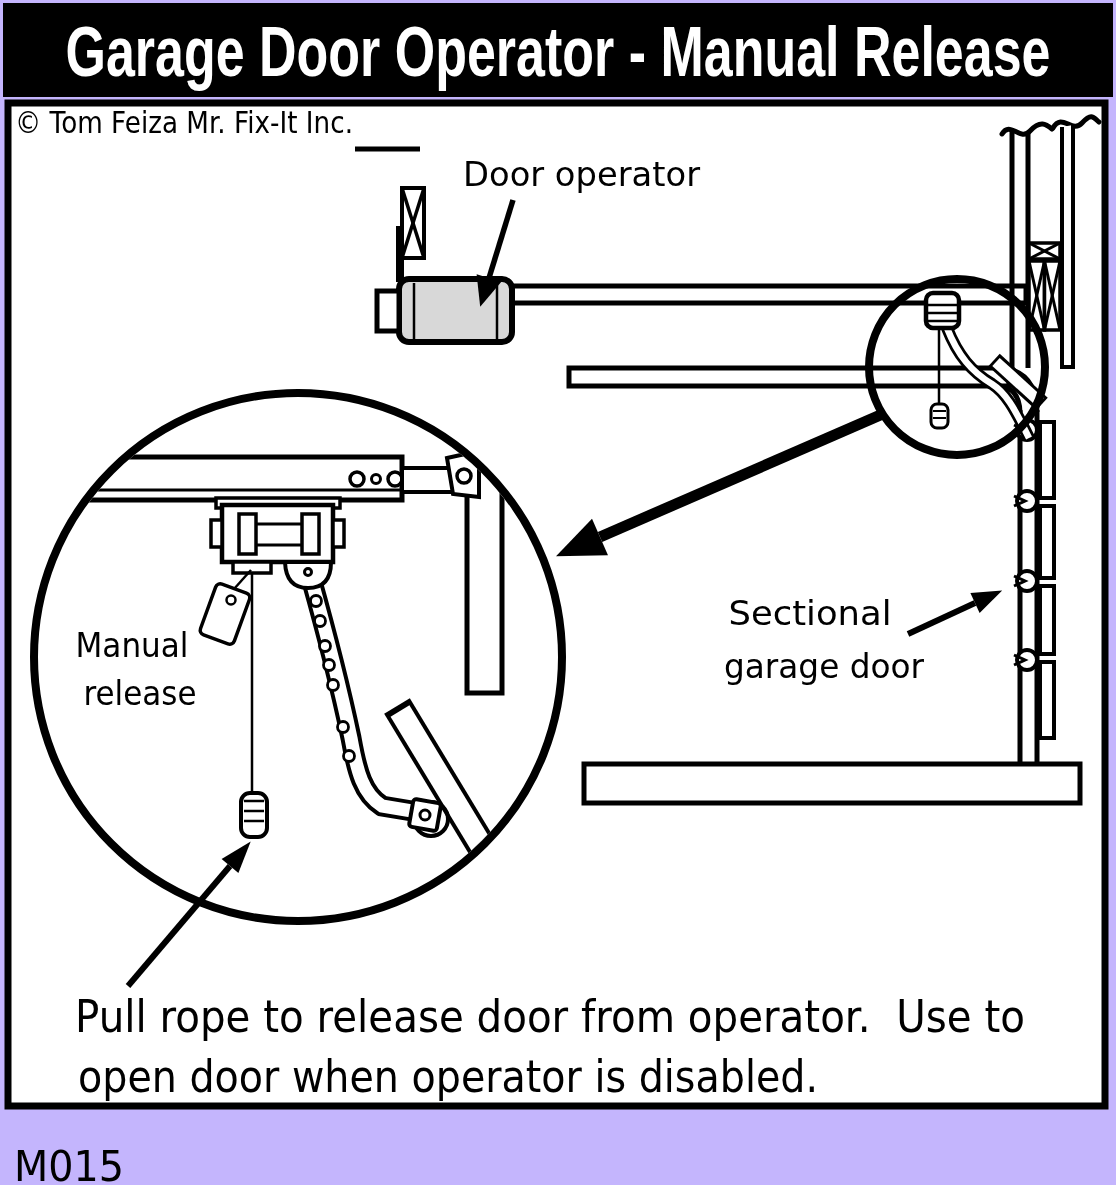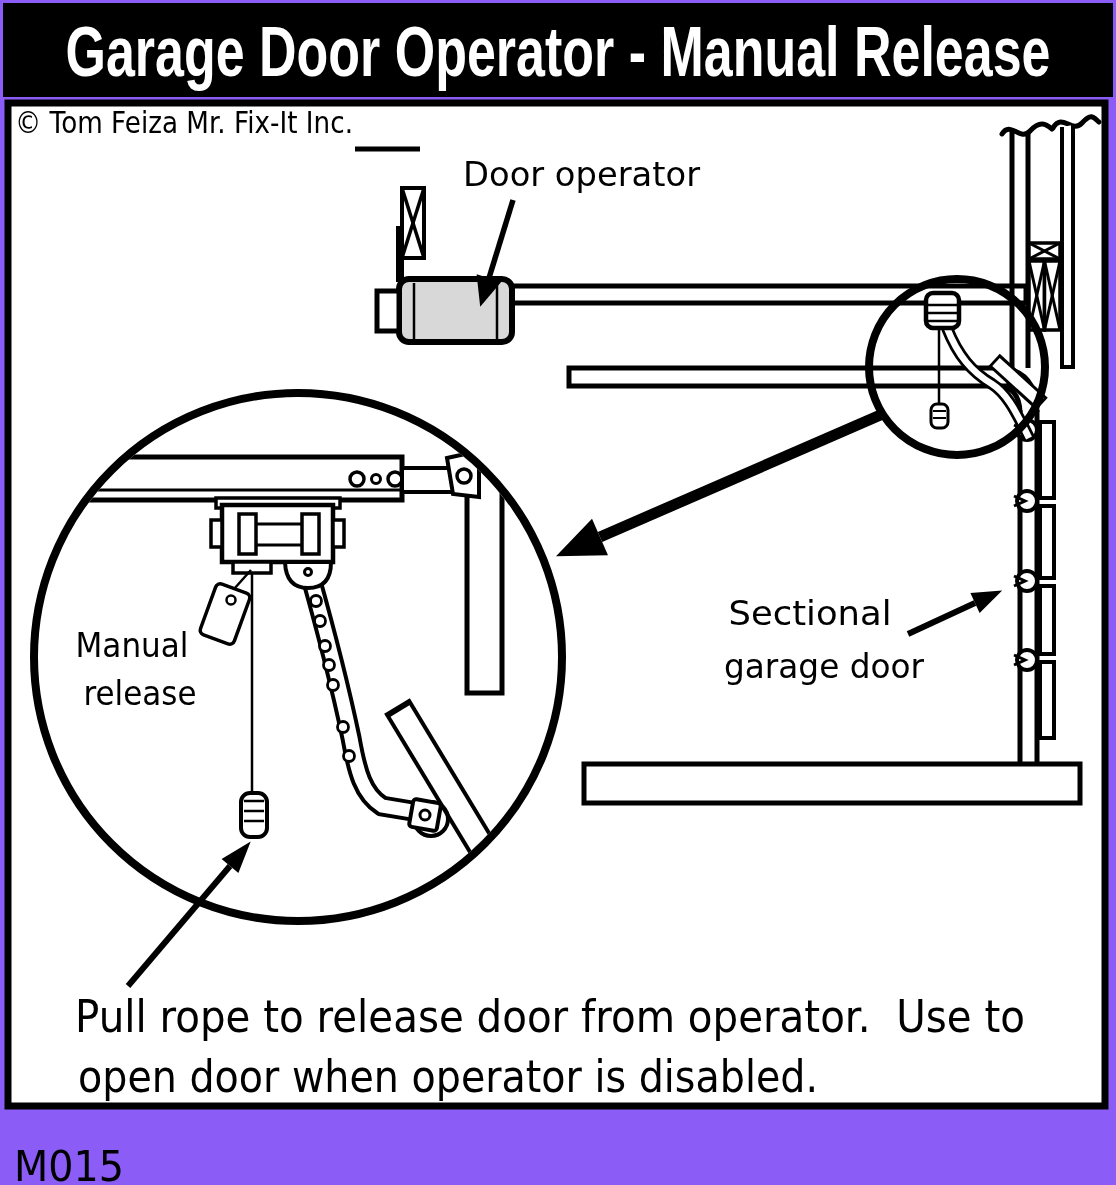--- a/index.html
+++ b/index.html
@@ -1,16 +1,16 @@
 <!DOCTYPE html>
 <html><head>
 <meta charset="utf-8">
 <style>
   html,body{margin:0;padding:0;background:#fff;}
-  .page{position:relative;width:1116px;height:1185px;background:#8b5cf6;overflow:hidden;
+  .page{position:relative;width:1116px;height:1185px;background:#c4b5fd;overflow:hidden;
         font-family:"DejaVu Sans",sans-serif;}
   svg{position:absolute;left:0;top:0;}
   
   .ln{stroke:#000;fill:none;}
   .wh{stroke:#000;fill:#fff;}
   .bk{stroke:none;fill:#000;}
   .gray{stroke:#000;fill:#d8d8d8;}
   text{fill:#000;font-family:"DejaVu Sans",sans-serif;}
   .title-text{fill:#fff;font-family:"Liberation Sans",sans-serif;font-weight:bold;}
   .hand{font-family:"DejaVu Sans",sans-serif;}

